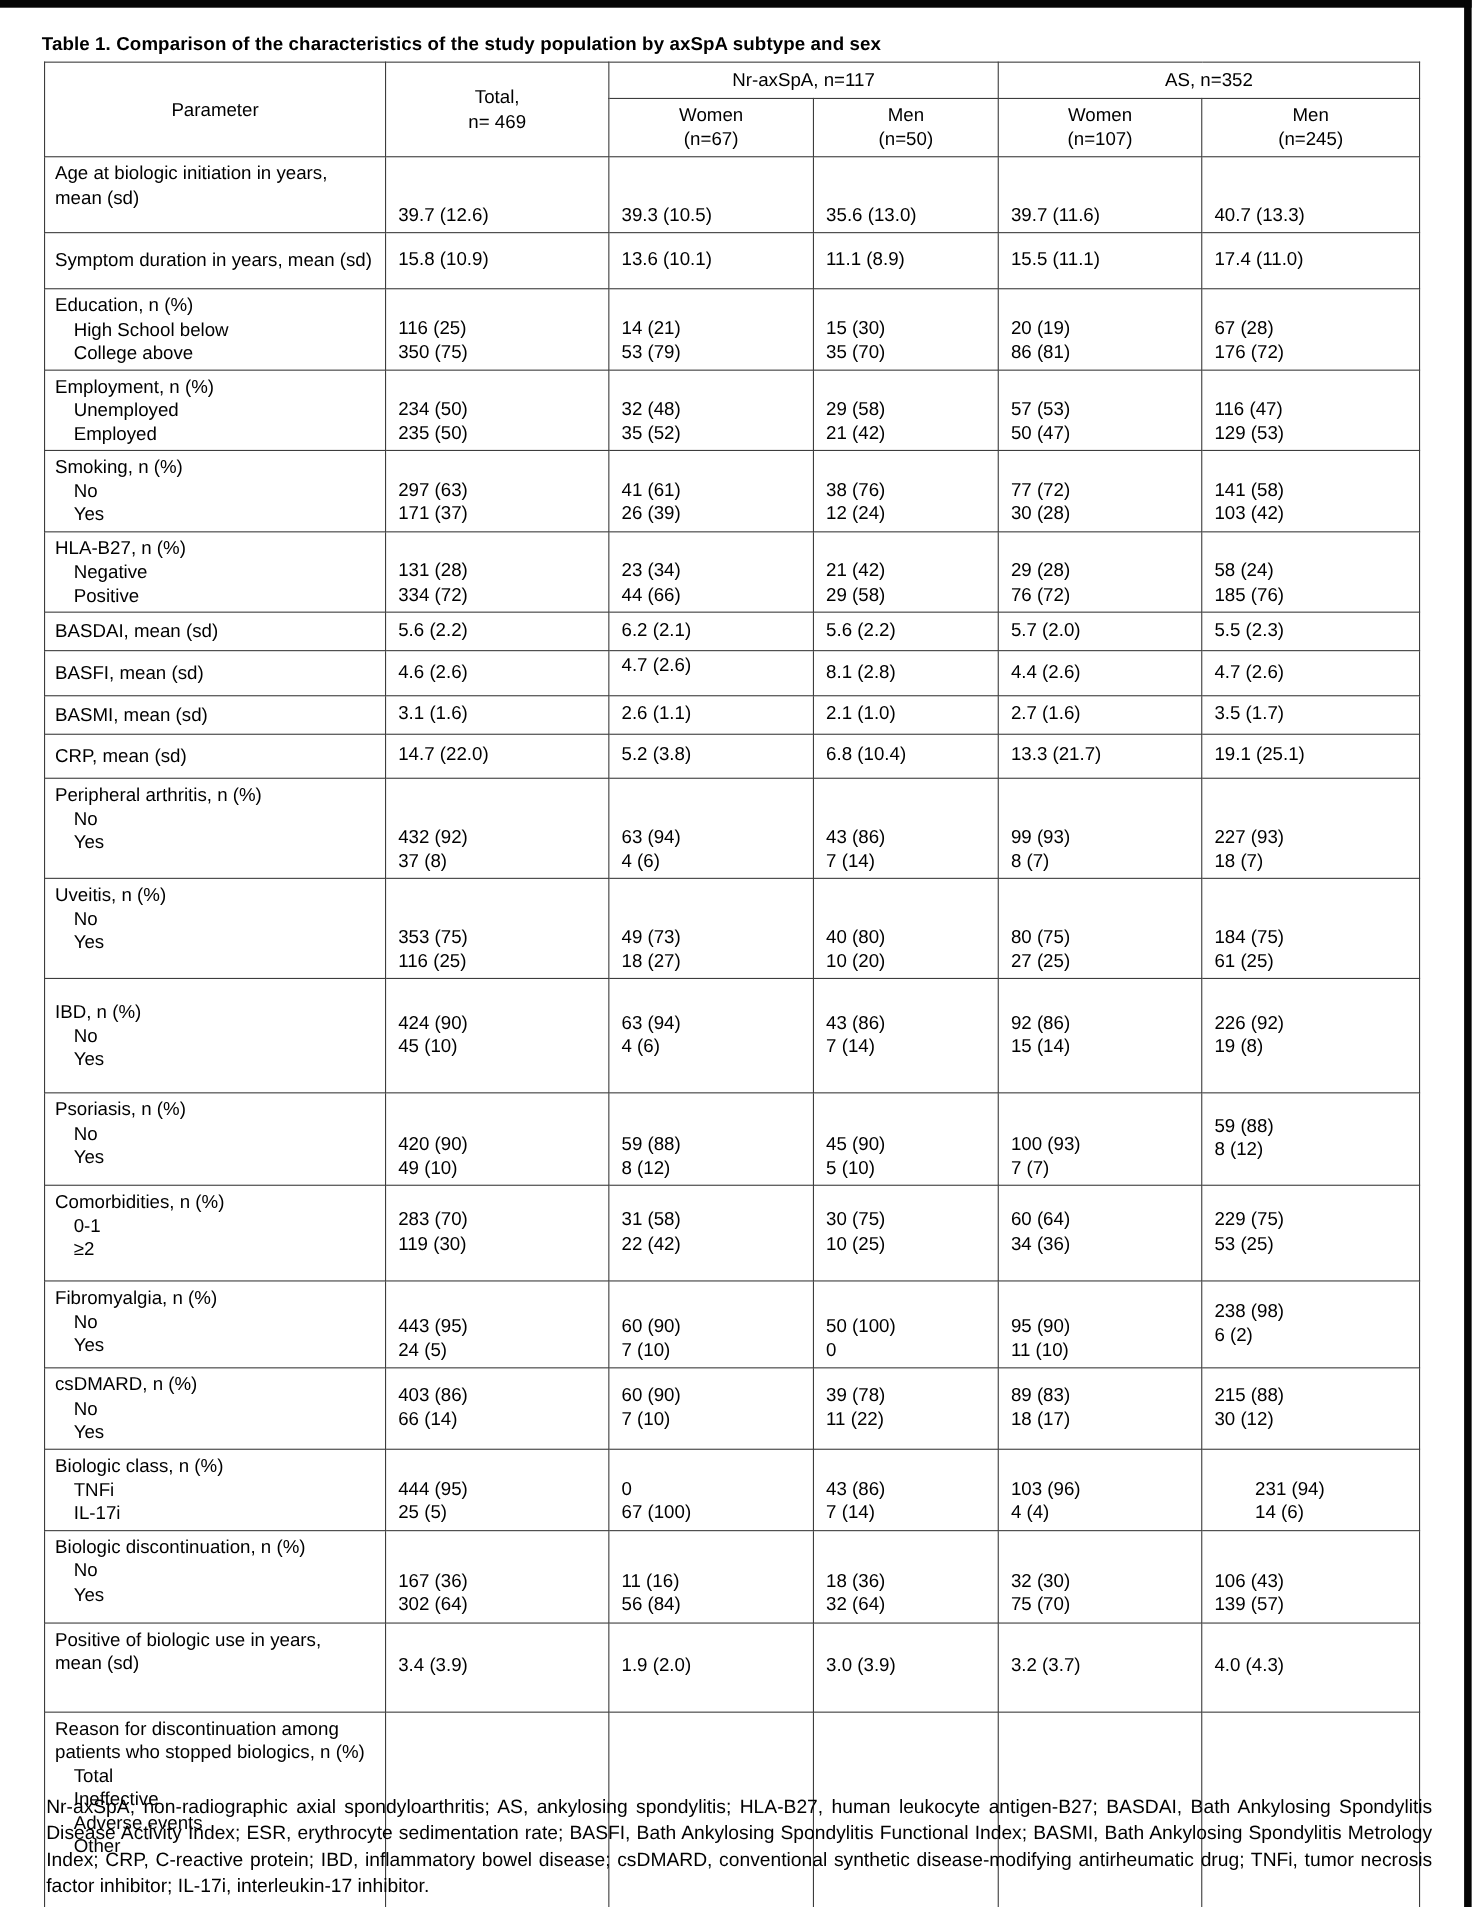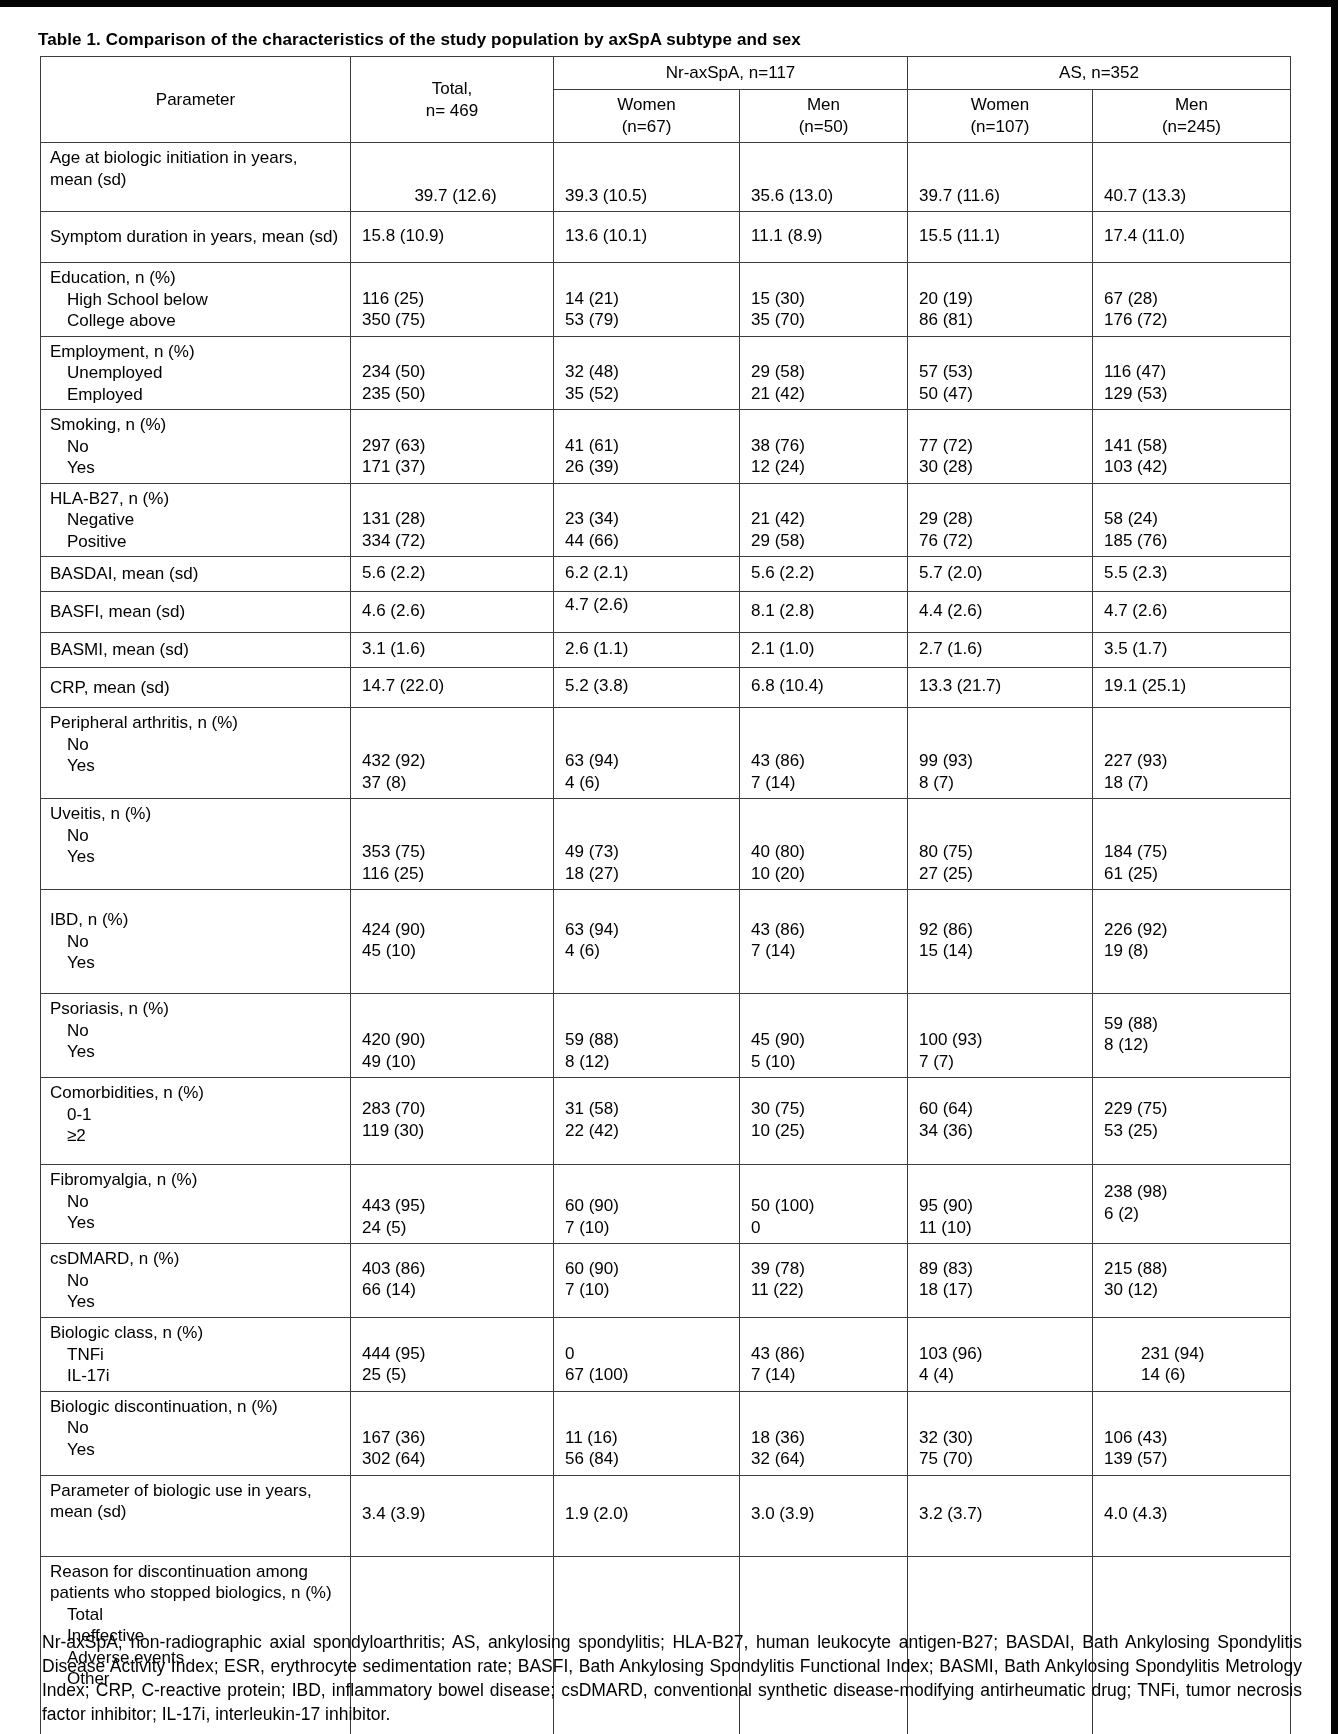--- a/index.html
+++ b/index.html
@@ -86,21 +86,21 @@
           <div>(n=245)</div>
         </th>
       </tr>
     </thead>
   <tbody>
       <tr>
         <td class="param-cell" style="height: 60px; vertical-align: top;">
           <div>Age at biologic initiation in years,</div>
           <div>mean (sd)</div>
         </td>
-        <td class="val-cell" style="vertical-align: bottom; text-align: center;">
+        <td class="val-cell" style="vertical-align: bottom;">
           <div>39.7 (12.6)</div>
         </td>
         <td class="val-cell" style="vertical-align: bottom;">
           <div>39.3 (10.5)</div>
         </td>
         <td class="val-cell" style="vertical-align: bottom;">
           <div>35.6 (13.0)</div>
         </td>
         <td class="val-cell" style="vertical-align: bottom;">
           <div>39.7 (11.6)</div>
@@ -555,21 +555,21 @@
           <div>32 (30)</div>
           <div>75 (70)</div>
         </td>
         <td class="val-cell" style="vertical-align: bottom;">
           <div>106 (43)</div>
           <div>139 (57)</div>
         </td>
       </tr>
       <tr>
         <td class="param-cell" style="height: 72px; vertical-align: top;">
-          <div>Parameter of biologic use in years,</div>
+          <div>Positive of biologic use in years,</div>
           <div>mean (sd)</div>
         </td>
         <td class="val-cell" style="vertical-align: middle;">
           <div>3.4 (3.9)</div>
         </td>
         <td class="val-cell" style="vertical-align: middle;">
           <div>1.9 (2.0)</div>
         </td>
         <td class="val-cell" style="vertical-align: middle;">
           <div>3.0 (3.9)</div>

